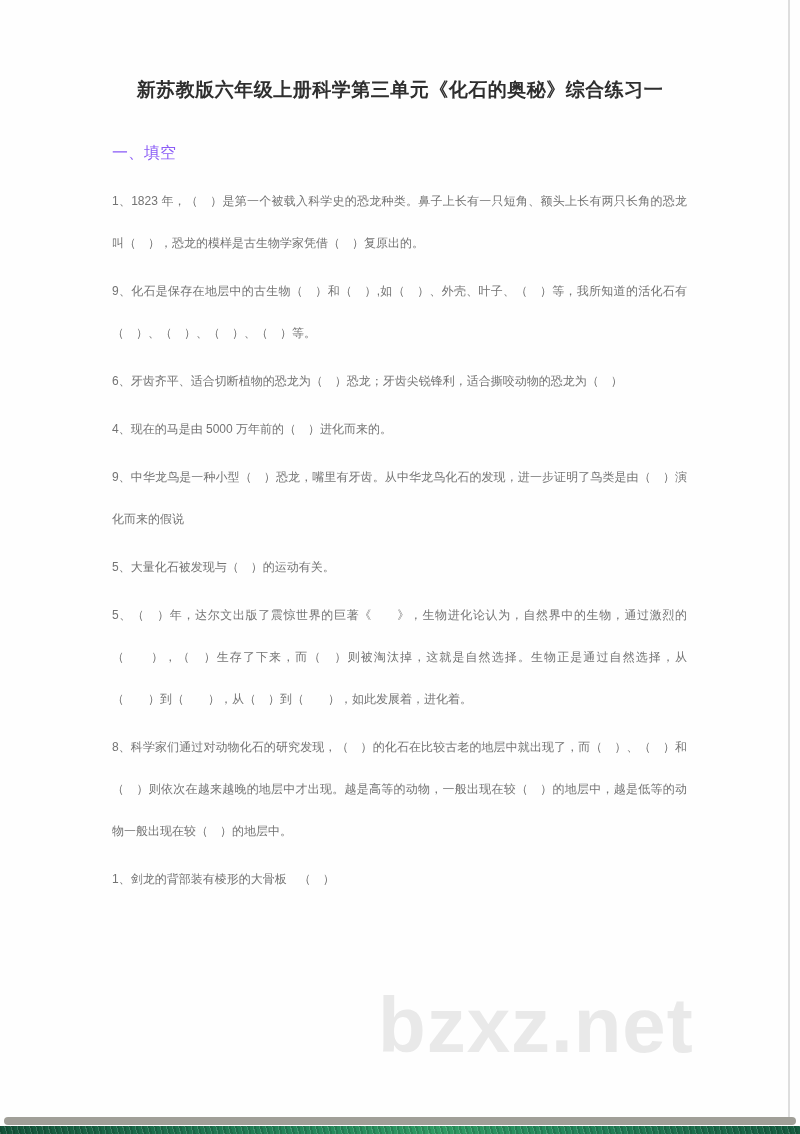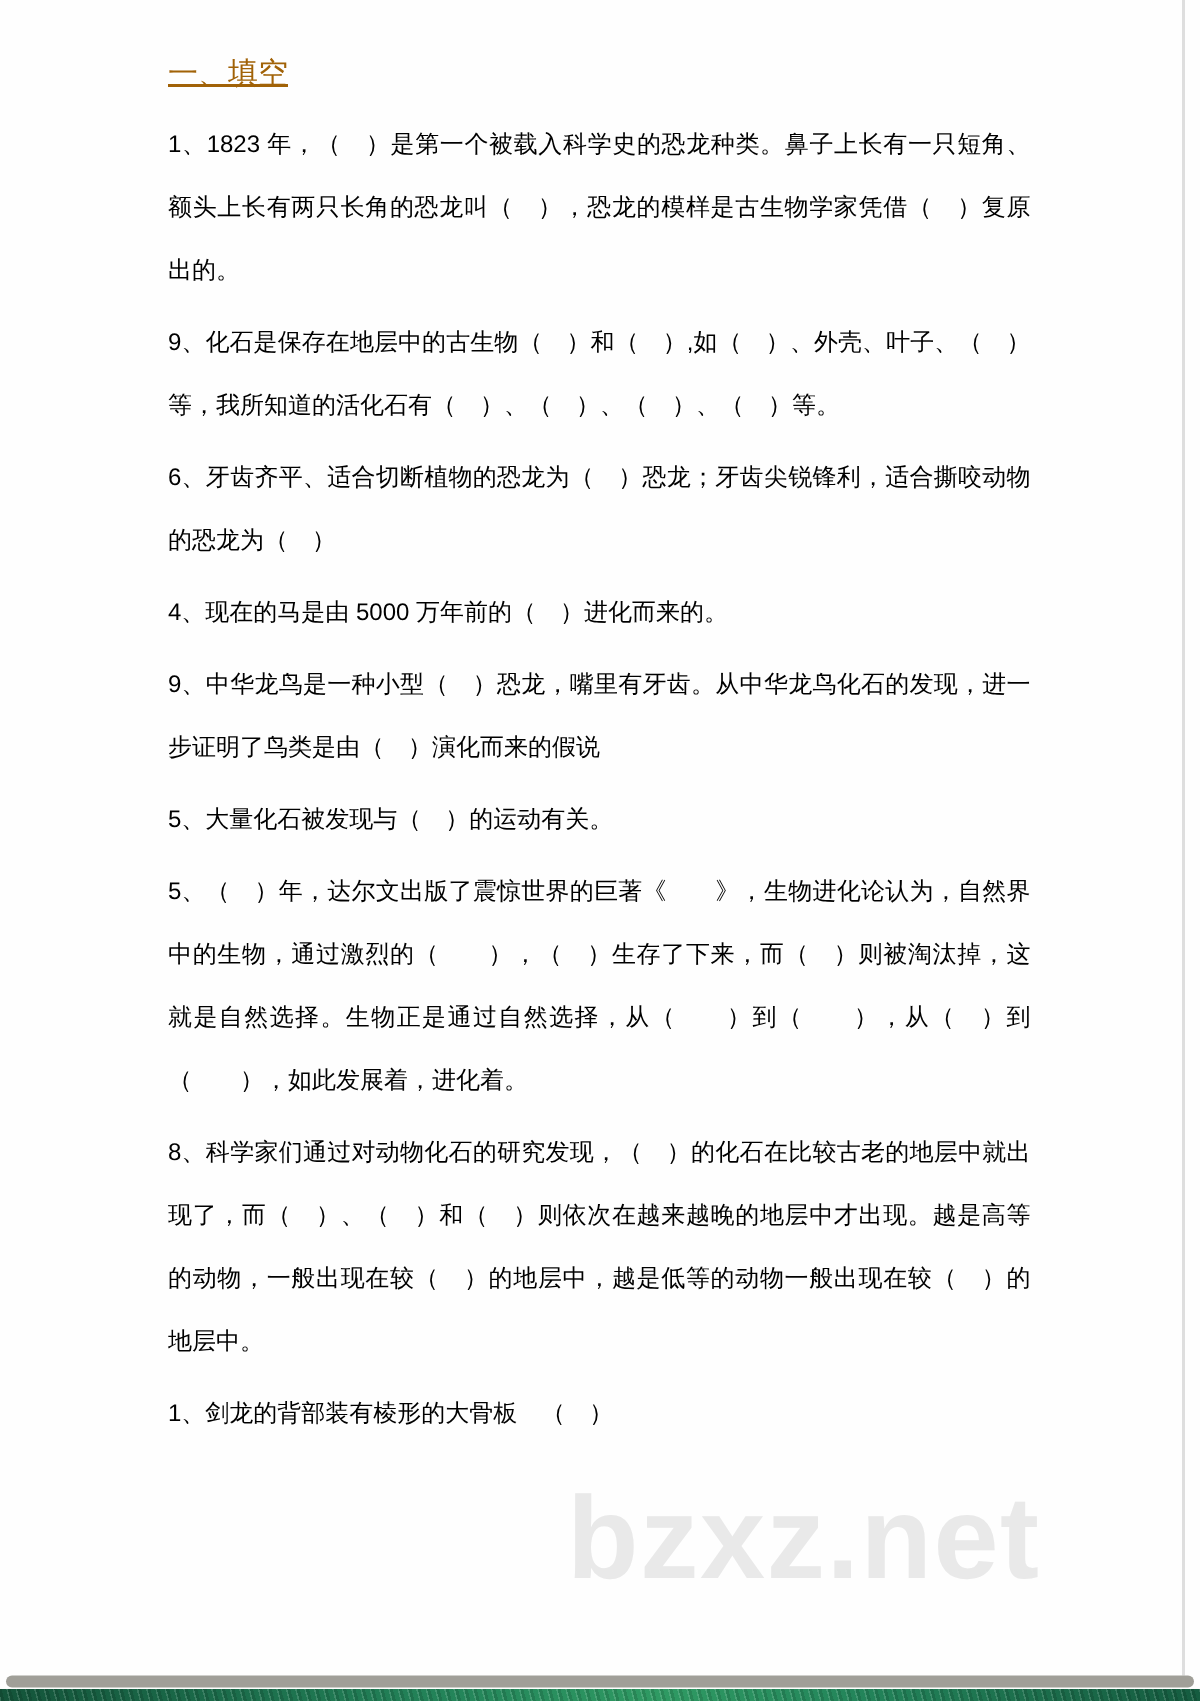--- a/index.html
+++ b/index.html
@@ -83,45 +83,45 @@
     font-size: 19px;
     line-height: 28px;
     font-weight: bold;
     color: #2e2e2e;
     text-align: center;
     letter-spacing: 0.5px;
   }
 
   .section-heading {
     margin: 28px 0 0 0;
-    font-size: 20px;
+    font-size: 16px;
     line-height: 42px;
-    color: #a16207;
-    text-decoration: underline;
+    color: #8b5cf6;
   }
   .section-heading.bold { font-weight: bold; }
 
   .q {
     margin: 6px 1px 0 0;
-    font-size: 16px;
+    font-size: 12px;
     line-height: 42px;
     text-align: justify;
     text-justify: inter-ideograph;
-    color: #000000;
+    color: #737373;
   }
 </style>
 </head>
 <body>
 
 <div class="viewport">
 
   <div class="watermark">bzxz.net</div>
 
   <div class="content">
 
+    <h1 class="doc-title">新苏教版六年级上册科学第三单元《化石的奥秘》综合练习一</h1>
 
     <div class="section-heading">一、填空</div>
 
     <p class="q">1、1823 年，（　）是第一个被载入科学史的恐龙种类。鼻子上长有一只短角、额头上长有两只长角的恐龙叫（　），恐龙的模样是古生物学家凭借（　）复原出的。</p>
     <p class="q">9、化石是保存在地层中的古生物（　）和（　）,如（　）、外壳、叶子、（　）等，我所知道的活化石有（　）、（　）、（　）、（　）等。</p>
     <p class="q">6、牙齿齐平、适合切断植物的恐龙为（　）恐龙；牙齿尖锐锋利，适合撕咬动物的恐龙为（　）</p>
     <p class="q">4、现在的马是由 5000 万年前的（　）进化而来的。</p>
     <p class="q">9、中华龙鸟是一种小型（　）恐龙，嘴里有牙齿。从中华龙鸟化石的发现，进一步证明了鸟类是由（　）演化而来的假说</p>
     <p class="q">5、大量化石被发现与（　）的运动有关。</p>
     <p class="q">5、（　）年，达尔文出版了震惊世界的巨著《　　》，生物进化论认为，自然界中的生物，通过激烈的（　　），（　）生存了下来，而（　）则被淘汰掉，这就是自然选择。生物正是通过自然选择，从（　　）到（　　），从（　）到（　　），如此发展着，进化着。</p>

